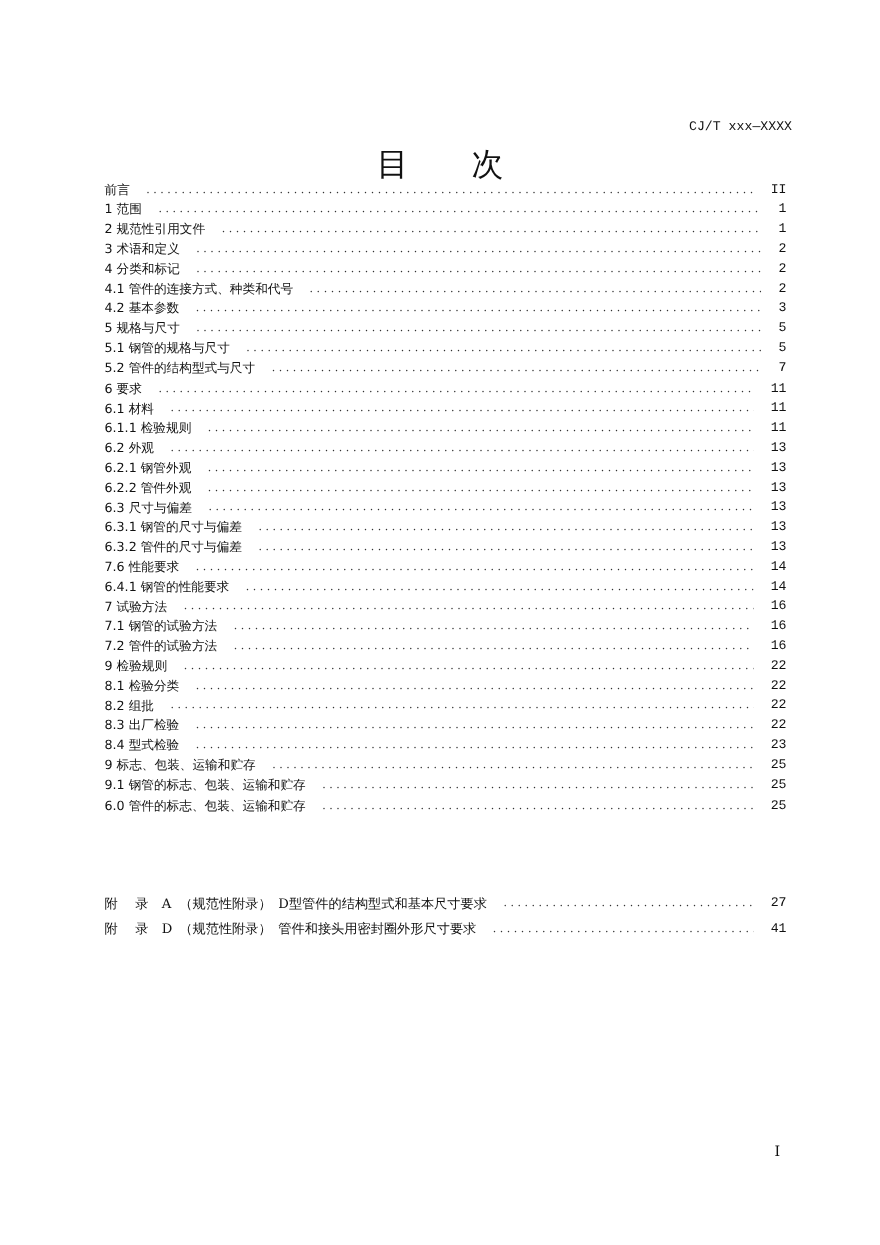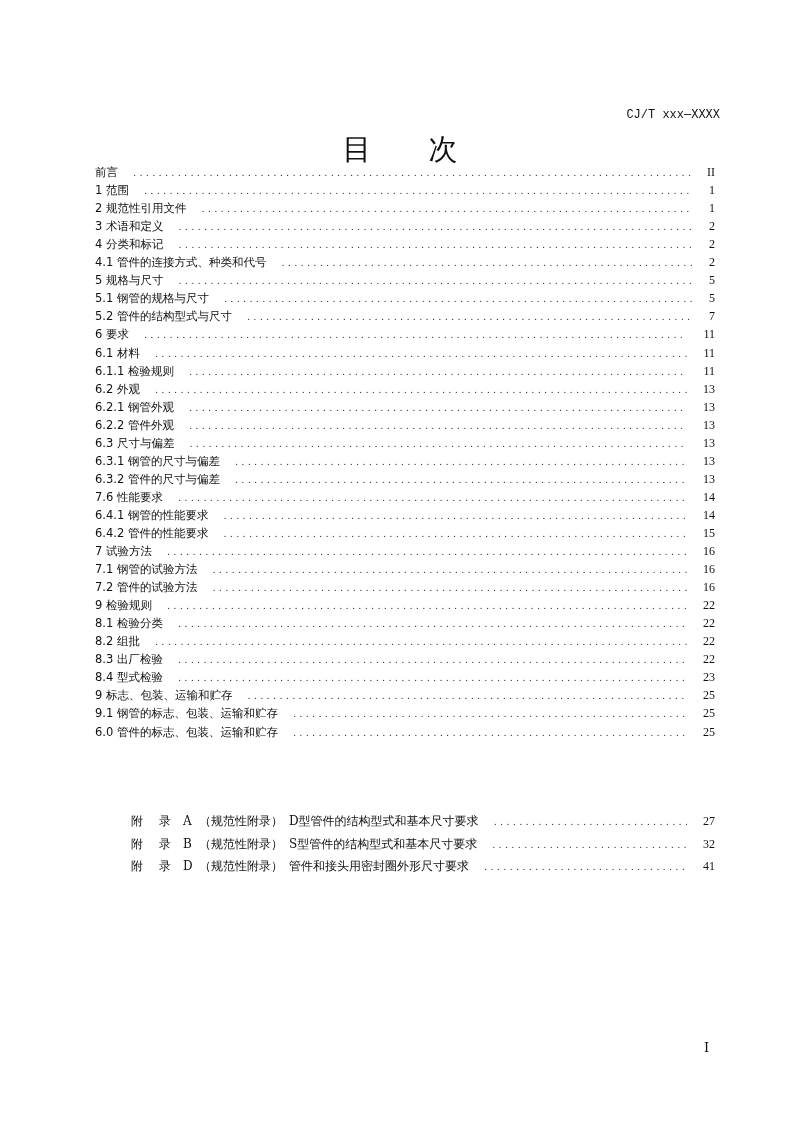--- a/index.html
+++ b/index.html
@@ -6,23 +6,23 @@
   body { width:800px; height:1132px; position:relative; overflow:hidden;
          font-family:"DejaVu Sans","Liberation Sans",sans-serif; color:#111; }
   .header-code { position:absolute; top:96px; right:80px; font-family:"Liberation Mono","DejaVu Sans Mono",monospace; font-size:12px; color:#111;margin-top:12px; }
   .title { position:absolute; top:130px; left:0; width:800px; text-align:center; font-size:29px; letter-spacing:0; }
   .title span { display:inline-block; margin:0 24px; }
   .toc { position:absolute; top:161px; left:95px; width:620px; }
   .row { display:flex; align-items:flex-end; height:18.05px; font-size:11.5px; line-height:14px; white-space:nowrap;gap:13px; }
   .row .label { flex:0 0 auto; padding-right:2px; }
   .row .dots { flex:1 1 auto; overflow:hidden; color:#333; font-family:"DejaVu Serif",serif; font-size:10px; letter-spacing:3.2px; line-height:12px; }
   .row .dots::after { content:"................................................................................................................................................................................................................"; }
-  .row .page { flex:0 0 auto; padding-left:3px; font-family:Liberation Serif, serif; font-size:12px; }
+  .row .page { flex:0 0 auto; padding-left:3px; font-family:Liberation Mono, monospace; font-size:12px; }
   .appx { position:absolute; top:806px; left:95px; width:620px; }
-  .appx .row { height:22.3px; font-size:12px; font-family:"DejaVu Serif","Liberation Serif",serif;margin-left:36px; }
+  .appx .row { height:22.3px; font-size:12px; font-family:"DejaVu Serif","Liberation Serif",serif; }
   .appx .fu { display:inline-block; width:28px; }
   .appx .lu { display:inline-block; width:24px; }
   .appx .letter { display:inline-block; width:16px; }
   .appx .kind { display:inline-block; margin-right:6px; }
   .page-num { position:absolute; top:1040px; left:704px; font-family:"DejaVu Serif","Liberation Serif",serif; font-size:13px; }
 </style>
 </head>
 <body>
 
 <div class="header-code">CJ/T xxx—XXXX</div>
@@ -57,20 +57,25 @@
       <span class="label">4 分类和标记</span>
       <span class="dots"></span>
       <span class="page">2</span>
     </div>
     <div class="row">
       <span class="label">4.1 管件的连接方式、种类和代号</span>
       <span class="dots"></span>
       <span class="page">2</span>
     </div>
     <div class="row">
+      <span class="label">4.2 基本参数</span>
+      <span class="dots"></span>
+      <span class="page">3</span>
+    </div>
+    <div class="row">
       <span class="label">5 规格与尺寸</span>
       <span class="dots"></span>
       <span class="page">5</span>
     </div>
     <div class="row">
       <span class="label">5.1 钢管的规格与尺寸</span>
       <span class="dots"></span>
       <span class="page">5</span>
     </div>
     <div class="row">
@@ -127,25 +132,20 @@
       <span class="label">7.6 性能要求</span>
       <span class="dots"></span>
       <span class="page">14</span>
     </div>
     <div class="row">
       <span class="label">6.4.1 钢管的性能要求</span>
       <span class="dots"></span>
       <span class="page">14</span>
     </div>
     <div class="row">
-      <span class="label">6.4.2 管件的性能要求</span>
-      <span class="dots"></span>
-      <span class="page">15</span>
-    </div>
-    <div class="row">
       <span class="label">7 试验方法</span>
       <span class="dots"></span>
       <span class="page">16</span>
     </div>
     <div class="row">
       <span class="label">7.1 钢管的试验方法</span>
       <span class="dots"></span>
       <span class="page">16</span>
     </div>
     <div class="row">
@@ -195,24 +195,19 @@
     </div>
   </div>
 
 <div class="appx" id="appx">
     <div class="row">
       <span class="label"><span class="fu">附</span><span class="lu">录</span><span class="letter">A</span><span class="kind">（规范性附录）</span><span class="atitle">D型管件的结构型式和基本尺寸要求</span></span>
       <span class="dots"></span>
       <span class="page">27</span>
     </div>
     <div class="row">
-      <span class="label"><span class="fu">附</span><span class="lu">录</span><span class="letter">B</span><span class="kind">（规范性附录）</span><span class="atitle">S型管件的结构型式和基本尺寸要求</span></span>
-      <span class="dots"></span>
-      <span class="page">32</span>
-    </div>
-    <div class="row">
       <span class="label"><span class="fu">附</span><span class="lu">录</span><span class="letter">D</span><span class="kind">（规范性附录）</span><span class="atitle">管件和接头用密封圈外形尺寸要求</span></span>
       <span class="dots"></span>
       <span class="page">41</span>
     </div>
   </div>
 
 <div class="page-num">I</div>
 
 </body></html>

